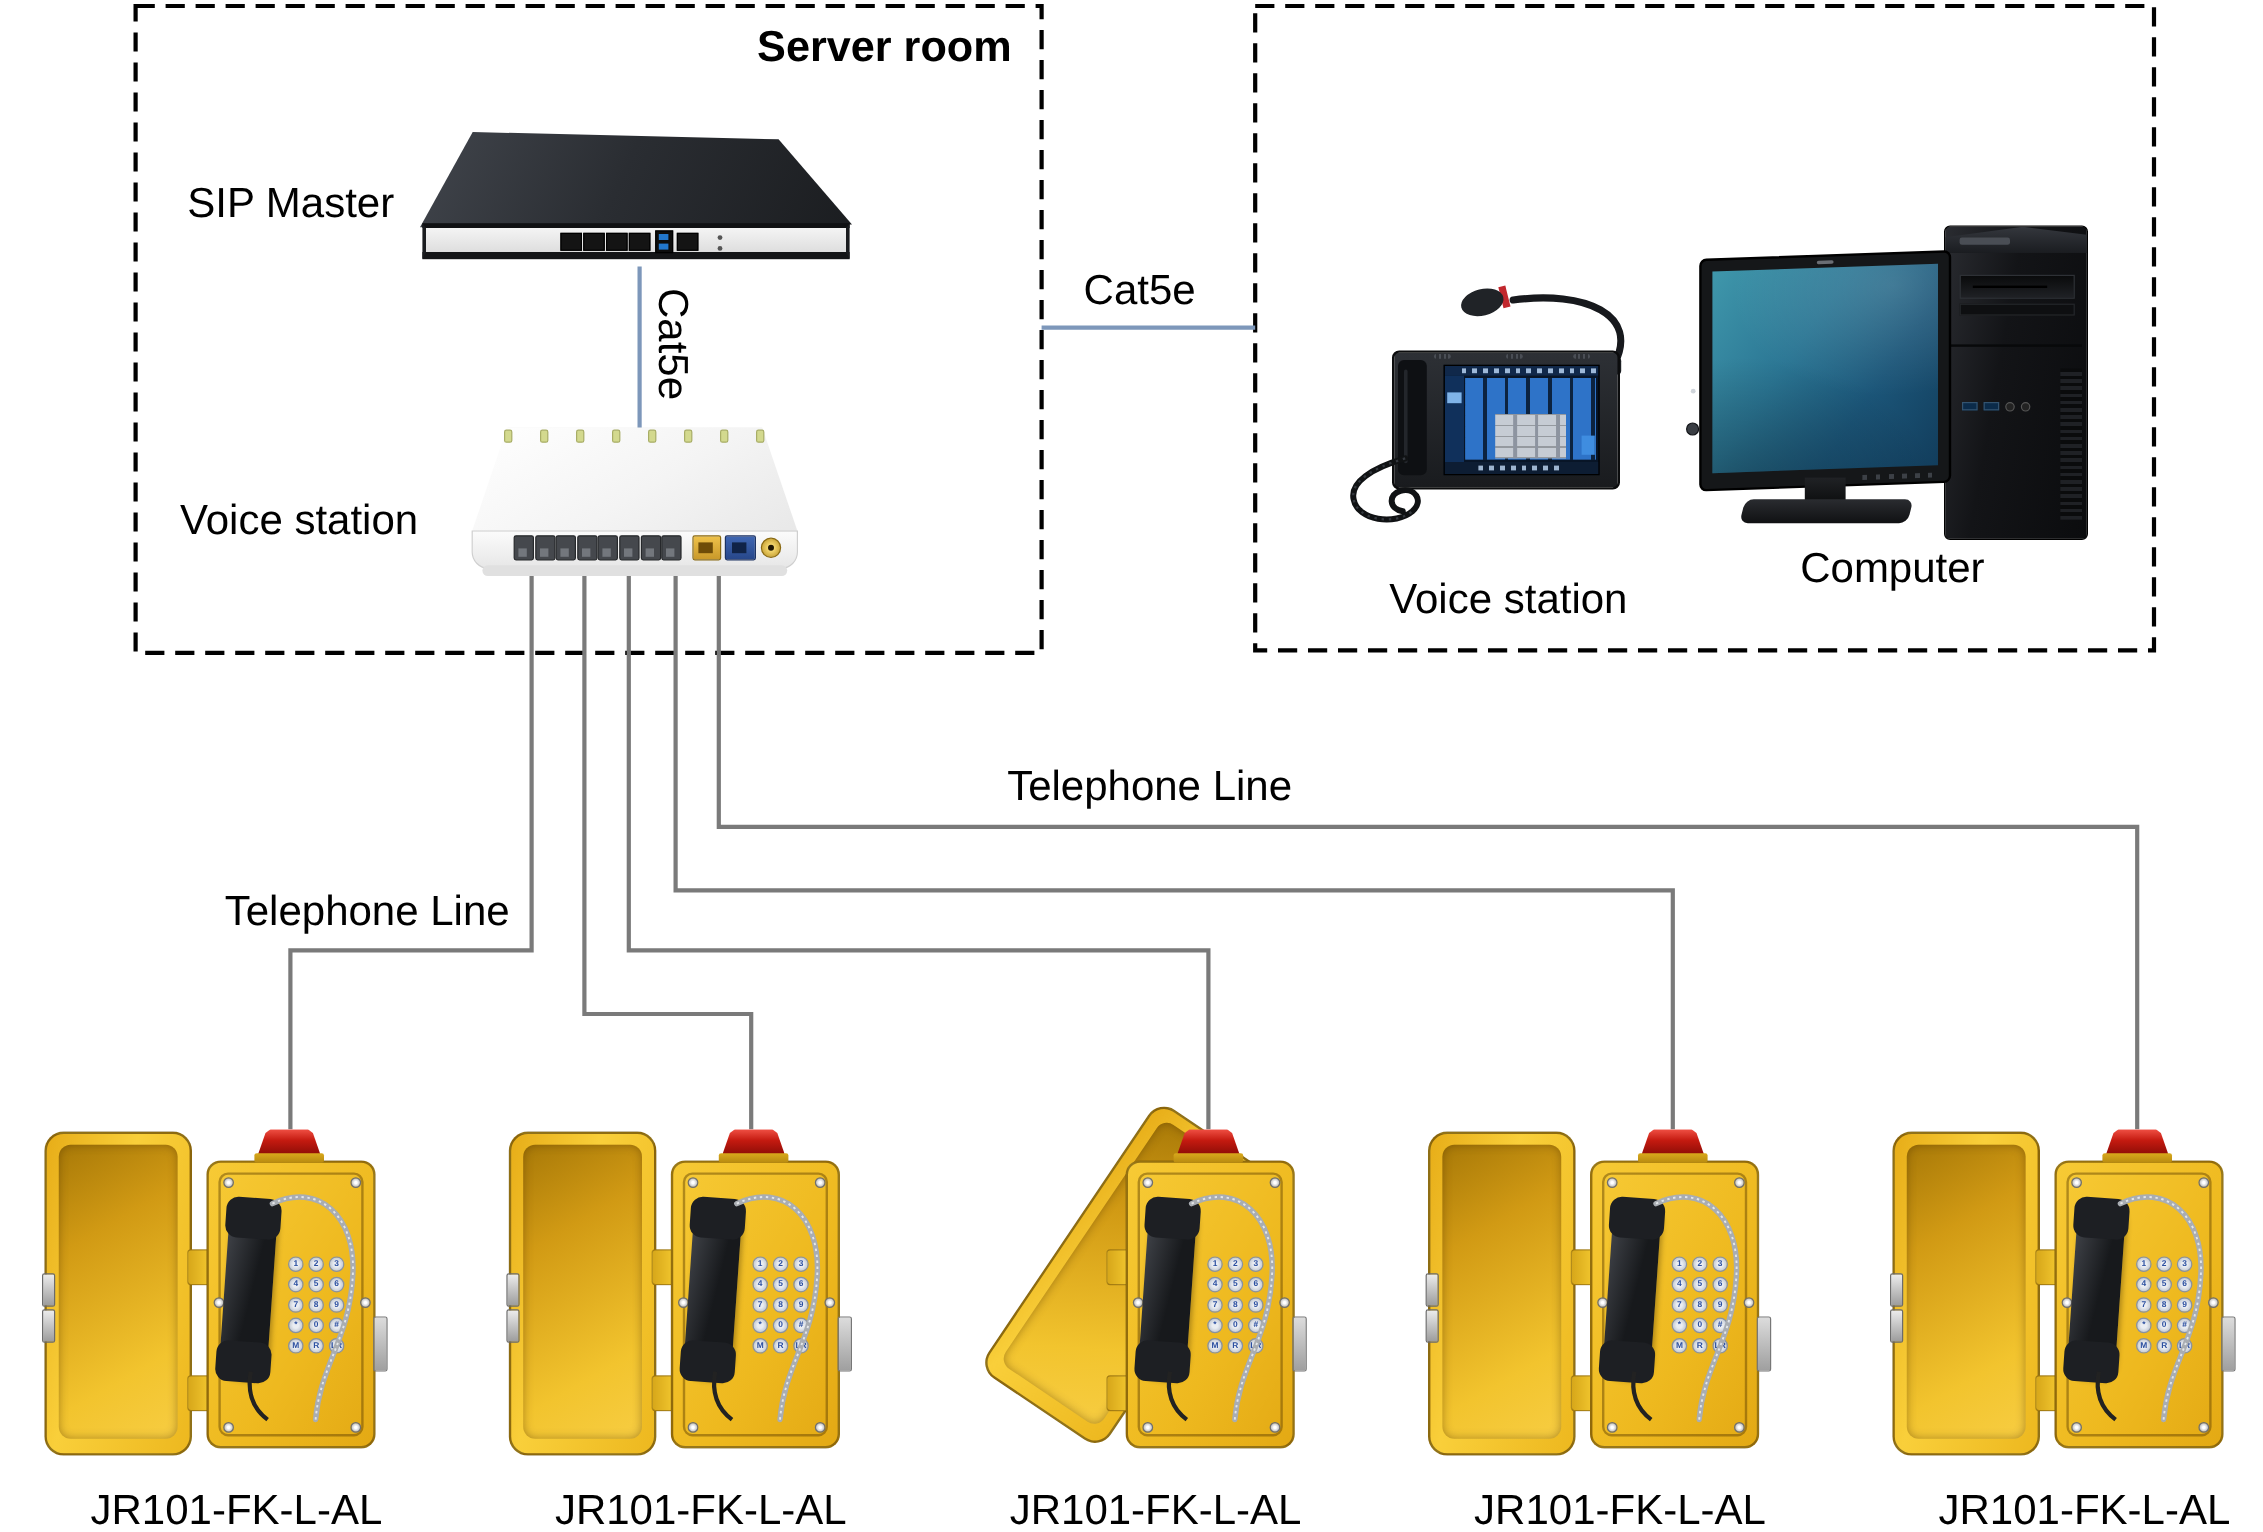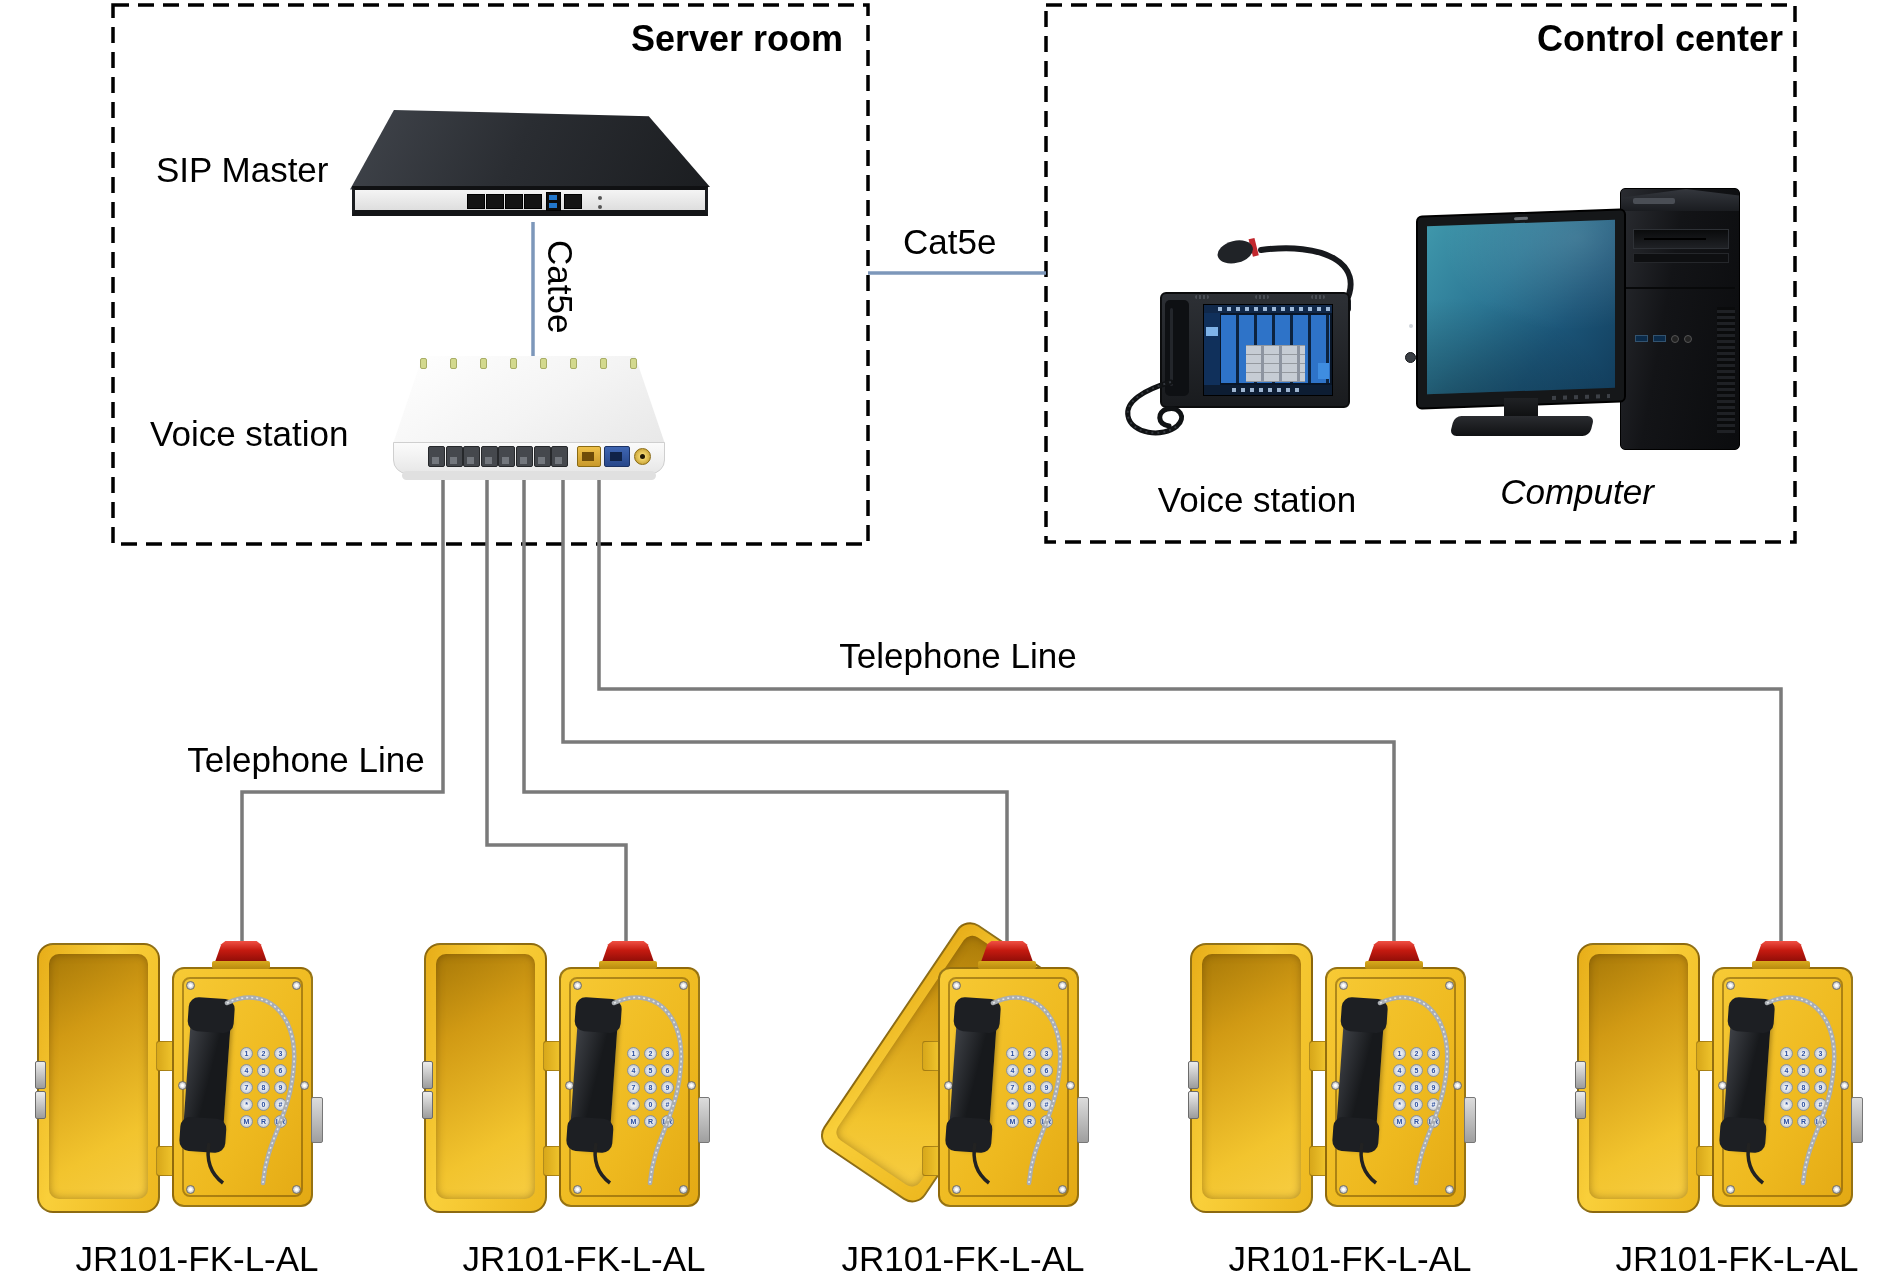--- a/index.html
+++ b/index.html
@@ -8,21 +8,21 @@
   #wires{position:absolute;left:0;top:0;z-index:1;}
   .lbl{position:absolute;font-size:35px;white-space:nowrap;z-index:6;}
   .box-title{position:absolute;font-size:36px;font-weight:bold;white-space:nowrap;z-index:6;}
   #server-room-title{right:1043px;top:18px;}
   #control-center-title{right:103px;top:18px;}
   #sip-label{left:156px;top:150px;}
   #gw-label{left:150px;top:414px;}
   #cat5e-v-label{left:540px;top:240px;writing-mode:vertical-rl;}
   #cat5e-h-label{left:903px;top:222px;}
   #master-label{left:1257px;top:480px;transform:translateX(-50%);}
-  #computer-label{left:1577px;top:472px;transform:translateX(-50%);font-style:italic;}
+  #computer-label{left:1577px;top:454px;transform:translateX(-50%);}
   #tel-left-label{left:306px;top:740px;transform:translateX(-50%);}
   #tel-right-label{left:958px;top:636px;transform:translateX(-50%);}
 
   
   #sip-server{position:absolute;left:350px;top:108px;width:360px;height:118px;z-index:3;}
   .srv-top{position:absolute;inset:0;clip-path:polygon(12.2% 1.7%,83% 6.9%,100% 67%,0% 69%);
            background:linear-gradient(115deg,#41454c 0%,#2a2d32 45%,#1a1c1f 100%);}
   .srv-face{position:absolute;left:2px;top:78px;width:356px;height:30px;box-sizing:border-box;
             background:linear-gradient(#f4f4f4,#dedede);
             border-top:4px solid #101113;border-bottom:6px solid #141517;
@@ -163,21 +163,20 @@
     <line x1="533" y1="222" x2="533" y2="360" stroke="#7d97ba" stroke-width="3.5"></line>
     <line x1="868" y1="273" x2="1046" y2="273" stroke="#7d97ba" stroke-width="3.5"></line>
     <polyline points="443,478 443,792 242,792 242,941" fill="none" stroke="#7a7a7a" stroke-width="3.5"></polyline>
     <polyline points="487,478 487,845 626,845 626,941" fill="none" stroke="#7a7a7a" stroke-width="3.5"></polyline>
     <polyline points="524,478 524,792 1007,792 1007,941" fill="none" stroke="#7a7a7a" stroke-width="3.5"></polyline>
     <polyline points="563,478 563,742 1394,742 1394,941" fill="none" stroke="#7a7a7a" stroke-width="3.5"></polyline>
     <polyline points="599,478 599,689 1781,689 1781,941" fill="none" stroke="#7a7a7a" stroke-width="3.5"></polyline>
   </svg>
 
   <div class="box-title" id="server-room-title">Server room</div>
-  <div class="box-title" id="control-center-title">Control center</div>
 
   <div id="sip-server">
     <div class="srv-top"></div>
     <div class="srv-face"></div>
     <div class="srv-port" style="left:117px"></div>
     <div class="srv-port" style="left:136px"></div>
     <div class="srv-port" style="left:155px"></div>
     <div class="srv-port" style="left:174px"></div>
     <div class="srv-usb"></div>
     <div class="srv-port" style="left:214px"></div>

